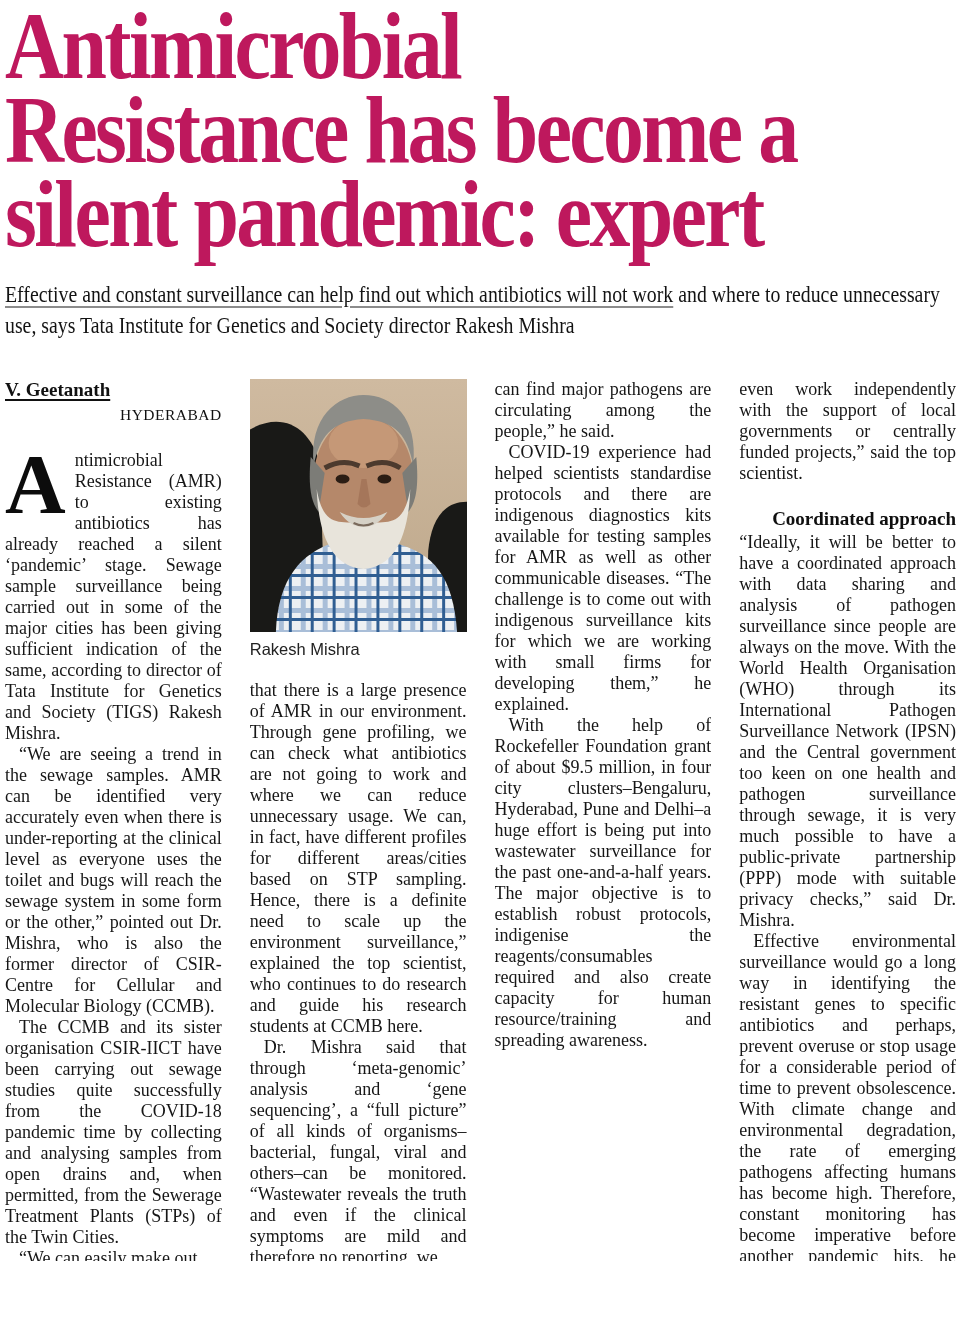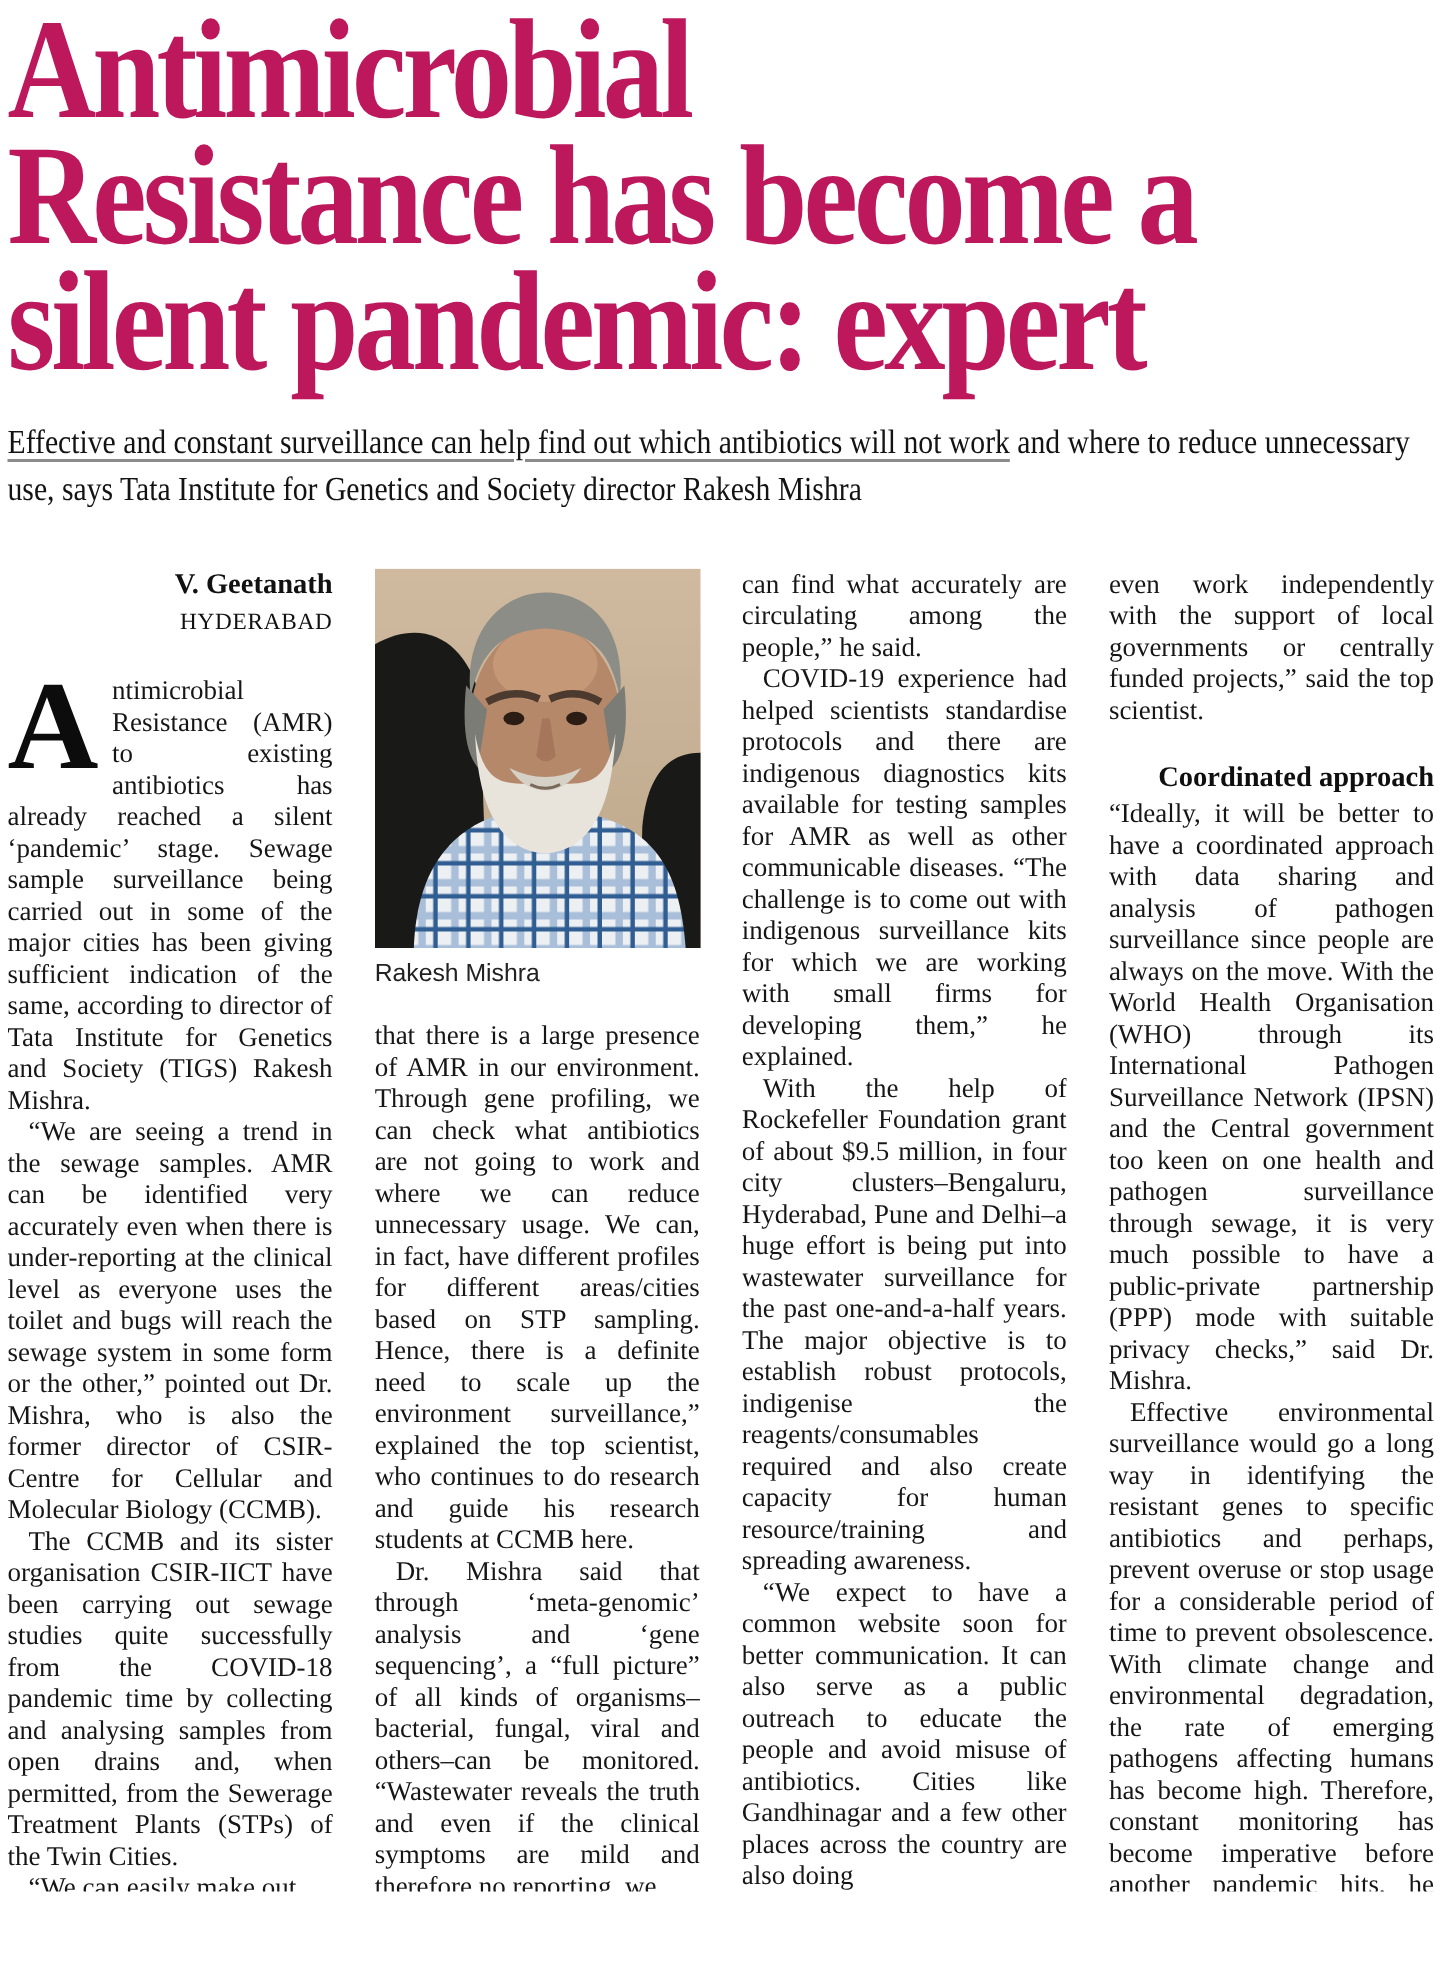--- a/index.html
+++ b/index.html
@@ -19,22 +19,22 @@
          text-decoration-thickness:1.5px;text-underline-offset:4px;}
 
   
   .columns{display:grid;grid-template-columns:repeat(4,1fr);column-gap:28px;
            margin-top:38px;font-size:18px;line-height:21px;text-align:justify;
            height:882px;overflow:hidden;}
   .col{overflow:hidden;}
   p{margin:0;text-indent:14px;}
   p.noindent{text-indent:0;}
 
-  .byline{font-size:19px;font-weight:700;text-indent:0;text-align:right;
-          text-decoration-thickness:2px;
+  .byline{font-size:19px;font-weight:700;text-indent:0;text-align:left;
+          text-decoration:underline;text-decoration-thickness:2px;
           text-underline-offset:3px;color:#111;}
   .dateline{font-size:15.5px;letter-spacing:.5px;margin-top:4px;text-indent:0;
             text-align:right;color:#111;}
   .lead-para{margin-top:25px;}
   .dropcap{float:left;font-size:84px;line-height:60px;font-weight:700;
            margin:5px 9px 0 0;color:#0c0c0c;}
 
   figure{margin:0 0 20px 0;}
   .photo-svg{display:block;width:229px;height:253px;margin-left:-2px;}
   figcaption{font-family:"Liberation Sans",sans-serif;font-size:16.5px;
@@ -104,24 +104,23 @@
           <path d="M92,133 q24,12 48,0 q-10,15 -24,15 q-14,0 -24,-15 Z" fill="#d6d1c6"></path>
           <path d="M106,144 q10,5 20,0" stroke="#7a6a5c" stroke-width="2" fill="none"></path>
         </svg>
         <figcaption>Rakesh Mishra</figcaption>
       </figure>
       <p class="noindent">that there is a large presence of AMR in our environment. Through gene profiling, we can check what antibiotics are not going to work and where we can reduce unnecessary usage. We can, in fact, have different profiles for different areas/cities based on STP sampling. Hence, there is a definite need to scale up the environment surveillance,” explained the top scientist, who continues to do research and guide his research students at CCMB here.</p>
       <p>Dr. Mishra said that through ‘meta-genomic’ analysis and ‘gene sequencing’, a “full picture” of all kinds of organisms–bacterial, fungal, viral and others–can be monitored. “Wastewater reveals the truth and even if the clinical symptoms are mild and therefore no reporting, we</p>
     </div>
 
     <div class="col">
-      <p class="noindent">can find what accurately are circulating among the people,” he said.</p>
+      <p class="noindent">can find major pathogens are circulating among the people,” he said.</p>
       <p>COVID-19 experience had helped scientists standardise protocols and there are indigenous diagnostics kits available for testing samples for AMR as well as other communicable diseases. “The challenge is to come out with indigenous surveillance kits for which we are working with small firms for developing them,” he explained.</p>
       <p>With the help of Rockefeller Foundation grant of about $9.5 million, in four city clusters–Bengaluru, Hyderabad, Pune and Delhi–a huge effort is being put into wastewater surveillance for the past one-and-a-half years. The major objective is to establish robust protocols, indigenise the reagents/consumables required and also create capacity for human resource/training and spreading awareness.</p>
-      <p>“We expect to have a common website soon for better communication. It can also serve as a public outreach to educate the people and avoid misuse of antibiotics. Cities like Gandhinagar and a few other places across the country are also doing</p>
     </div>
 
     <div class="col">
       <p class="noindent">even work independently with the support of local governments or centrally funded projects,” said the top scientist.</p>
       <h3 class="subhead">Coordinated approach</h3>
       <p class="noindent">“Ideally, it will be better to have a coordinated approach with data sharing and analysis of pathogen surveillance since people are always on the move. With the World Health Organisation (WHO) through its International Pathogen Surveillance Network (IPSN) and the Central government too keen on one health and pathogen surveillance through sewage, it is very much possible to have a public-private partnership (PPP) mode with suitable privacy checks,” said Dr. Mishra.</p>
       <p>Effective environmental surveillance would go a long way in identifying the resistant genes to specific antibiotics and perhaps, prevent overuse or stop usage for a considerable period of time to prevent obsolescence. With climate change and environmental degradation, the rate of emerging pathogens affecting humans has become high. Therefore, constant monitoring has become imperative before another pandemic hits, he averred.</p>
     </div>
 
   </div>

